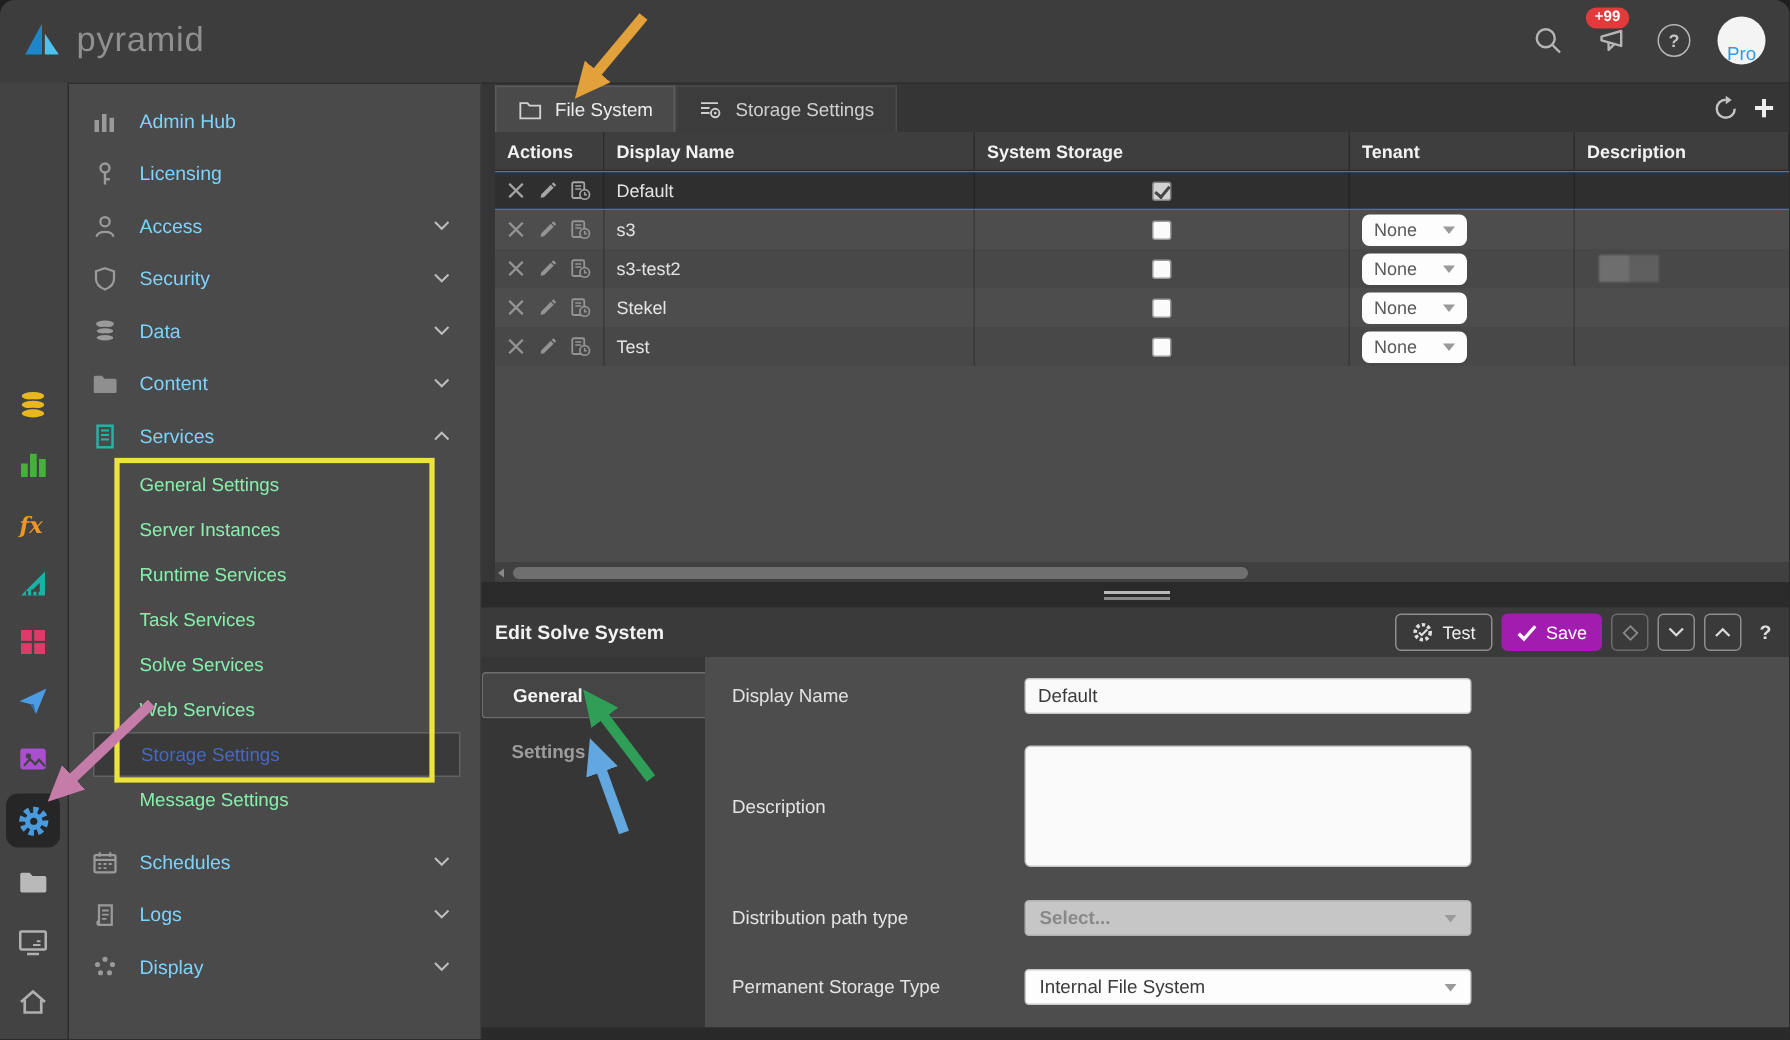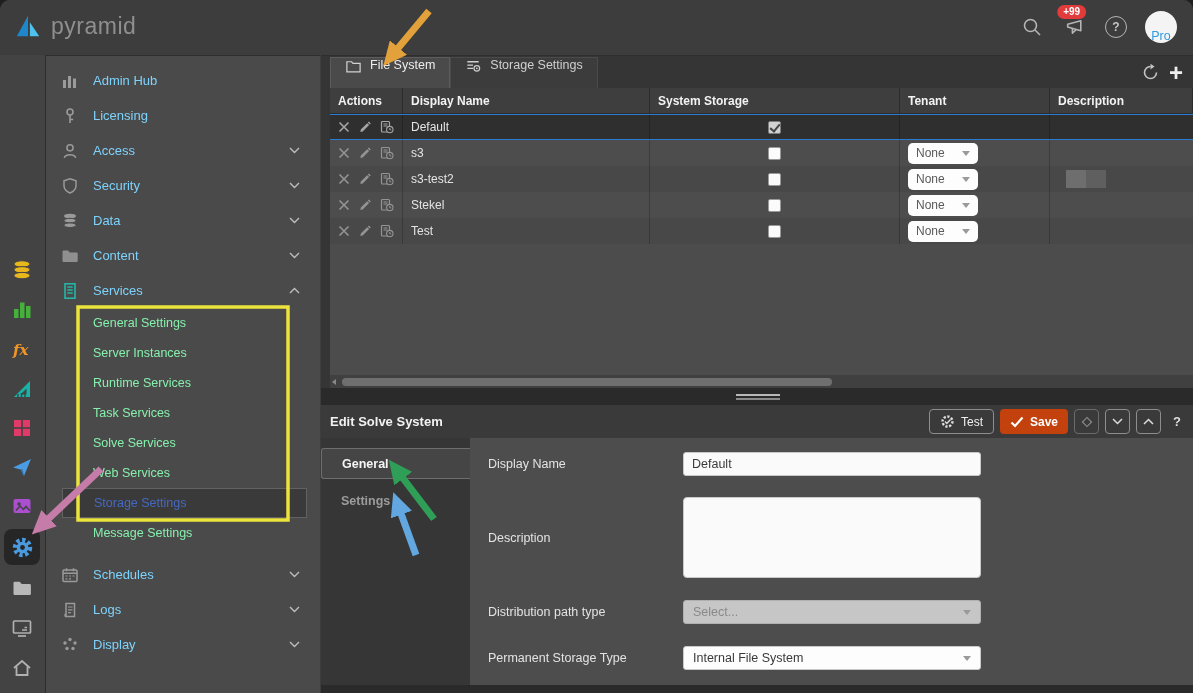--- a/index.html
+++ b/index.html
@@ -30,21 +30,21 @@
   .menu-item .mi-label{flex:1;}
   .submenu{padding:0;}
   .sub-item{height:30px;display:flex;align-items:center;padding-left:47px;color:#86efac;font-size:12.5px;}
   .sub-item.active{background:#3a3a3a;border:1px solid #626262;margin:0 13px 0 16px;padding-left:31px;color:#4569c0;height:28px;}
   .lower{margin-top:9px;}
 
   
   .main{position:absolute;left:321px;top:55px;right:0;bottom:0;background:#353535;border-top:1px solid #2e2e2e;}
 
   .tabbar{position:absolute;left:0;top:0;right:0;height:32px;display:flex;align-items:flex-end;padding-left:9px;box-sizing:border-box;}
-  .tab{height:31px;display:inline-flex;gap:8px;padding:0 14px;font-size:12.5px;box-sizing:border-box;}
+  .tab{height:31px;display:inline-flex;align-items:center;gap:8px;padding:0 14px;font-size:12.5px;box-sizing:border-box;}
   .tab.active{background:#4a4a4a;color:#ececec;border:1px solid #5c5c5c;border-bottom:none;}
   .tab.inactive{background:#3c3c3c;color:#cfcfcf;border:1px solid #4a4a4a;border-bottom:none;}
   .tabbar-actions{position:absolute;right:10px;top:7px;display:flex;align-items:center;gap:9px;}
   .plus{color:#eee;font-size:24px;font-weight:bold;line-height:18px;}
 
   
   .grid{position:absolute;left:0;top:32px;right:0;}
   .grow{display:flex;margin-left:9px;}
   .ghead .cell{background:#3e3e3e;color:#f2f2f2;font-weight:bold;font-size:12px;height:26px;
                border-right:1px solid #2c2c2c;border-bottom:1px solid #2c2c2c;}
@@ -77,41 +77,41 @@
   .grip{position:absolute;left:415px;width:44px;height:2px;background:#b9b9b9;}
   .grip.g2{background:#8a8a8a;}
 
   
   .edit-head{position:absolute;left:0;right:0;top:349px;height:33px;background:#3a3a3a;display:flex;align-items:center;}
   .edit-title{margin-left:9px;color:#f2f2f2;font-size:13px;font-weight:bold;flex:1;}
   .eh-actions{display:flex;align-items:center;gap:6px;margin-right:12px;}
   .btn{height:25px;display:inline-flex;align-items:center;gap:6px;padding:0 10px;border-radius:4px;
        font-size:12px;box-sizing:border-box;}
   .btn-test{border:1px solid #8d8d8d;color:#eee;background:transparent;}
-  .btn-save{background:#c2410c;color:#fff;font-weight:bold;}
+  .btn-save{background:#a21caf;color:#fff;font-weight:normal;}
   .btn-sq{width:25px;padding:0;justify-content:center;border:1px solid #8d8d8d;color:#cfcfcf;}
   .btn-sq.dis{border-color:#6b6b6b;color:#8a8a8a;}
   .eh-help{color:#dedede;font-size:13px;font-weight:bold;margin-left:6px;}
 
   .edit-body{position:absolute;left:0;right:0;top:382px;bottom:8px;}
   .vtabs{position:absolute;left:0;top:0;bottom:0;width:149px;background:#363636;}
   .vtab{position:absolute;left:0;width:149px;height:31px;display:flex;align-items:center;padding-left:20px;
         box-sizing:border-box;font-size:12.5px;font-weight:bold;}
   .vtab.active{top:10px;background:#454545;border:1px solid #6e6e6e;border-right:none;color:#f5f5f5;border-radius:3px 0 0 3px;}
   .vtab.inactive{top:47px;color:#9c9c9c;}
   .form{position:absolute;left:149px;right:0;top:0;bottom:0;background:#4d4d4d;}
   .f-label{position:absolute;left:18px;color:#e3e3e3;font-size:12.5px;}
   .f-input{position:absolute;left:213px;width:298px;height:24px;background:#fafafa;border:1px solid #c9c9c9;
            border-radius:3px;box-sizing:border-box;font-size:12.5px;color:#3a3a3a;padding:0 8px;font-family:"Liberation Sans",sans-serif;}
   .f-textarea{position:absolute;left:213px;top:59px;width:298px;height:81px;background:#fafafa;border:1px solid #c9c9c9;
            border-radius:4px;box-sizing:border-box;resize:none;}
   .f-select{position:absolute;left:213px;width:298px;height:24px;border-radius:3px;box-sizing:border-box;
            display:flex;align-items:center;justify-content:space-between;padding:0 9px;font-size:12.5px;}
   .f-select.enabled{background:#fdfdfd;color:#3a3a3a;border:1px solid #c9c9c9;}
-  .f-select.disabled{background:#c6c6c6;color:#898989;border:1px solid #b0b0b0;}
+  .f-select.disabled{background:#c6c6c6;color:#898989;border:1px solid #b0b0b0;font-weight:bold;}
   .bottom-strip{position:absolute;left:0;right:0;bottom:0;height:8px;background:#2a2a2a;}
 
   .ann{position:absolute;inset:0;width:1193px;height:693px;pointer-events:none;z-index:50;}
 </style>
 </head>
 <body>
 
 <div class="screen">
 
   <div class="topbar">

